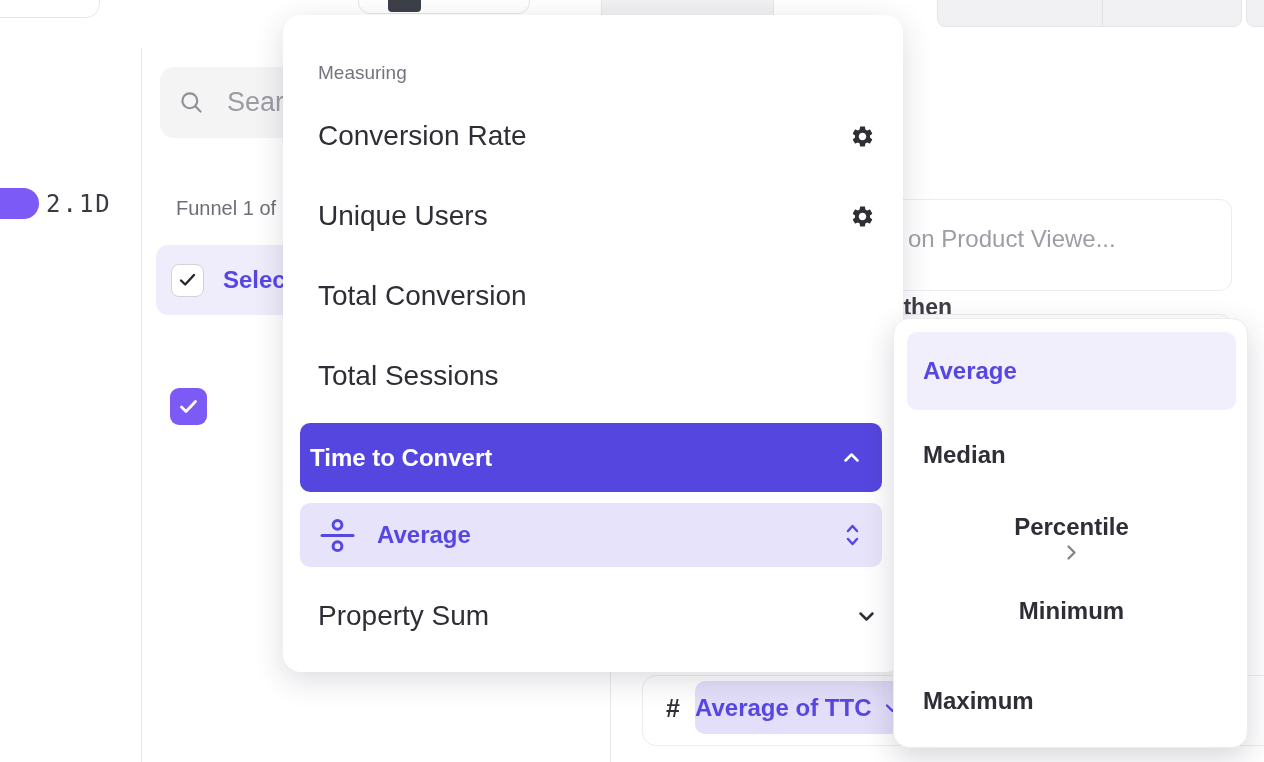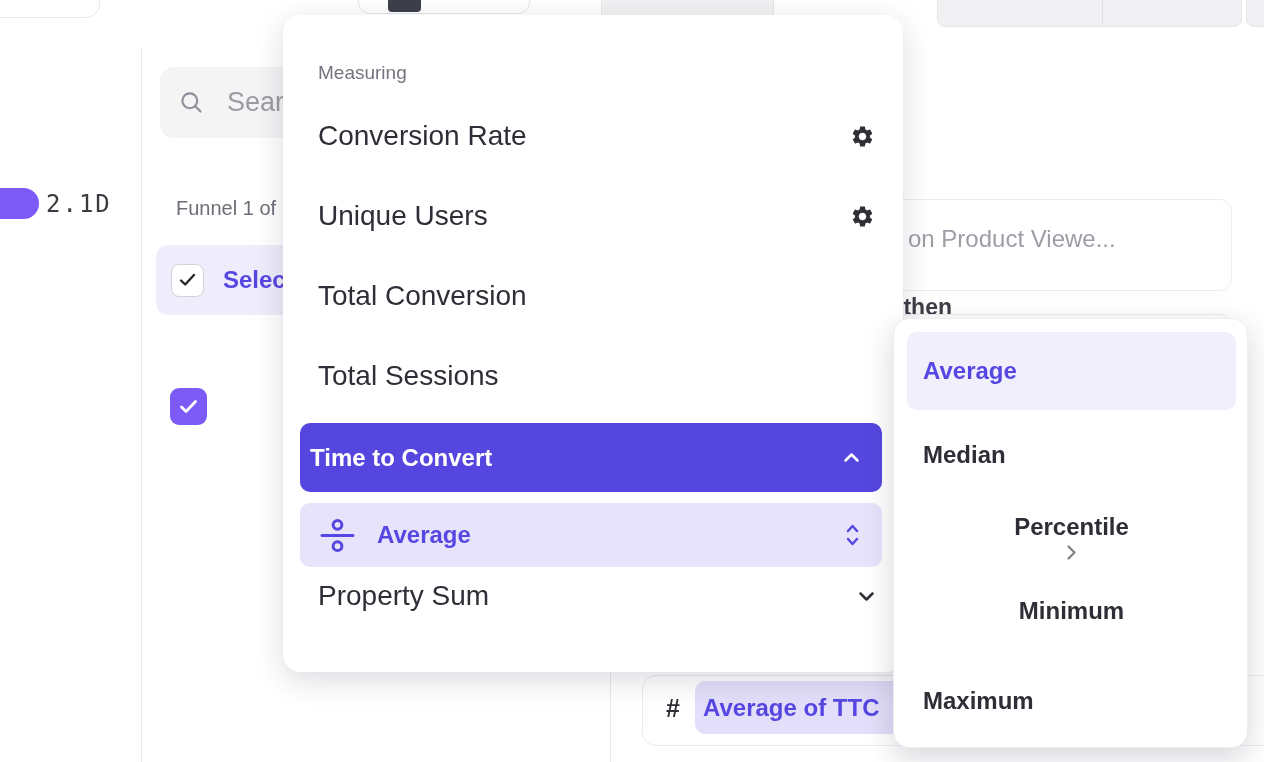--- a/index.html
+++ b/index.html
@@ -35,21 +35,21 @@
              font-weight:500;white-space:nowrap;}
 
   
   .bg-card{background:#fff;border:1px solid #ececef;border-radius:12px;box-sizing:border-box;}
   .card1-text{left:908px;top:225px;font-size:24px;font-weight:500;color:#9d9da5;white-space:nowrap;}
   .connector-text{left:883px;top:294px;font-size:23px;font-weight:700;color:#3e3e48;white-space:nowrap;}
   .metric-card{left:642px;top:675px;width:640px;height:71px;background:#fff;
                border:1px solid #ececef;border-radius:14px;box-sizing:border-box;}
   .metric-prefix{left:666px;top:694px;font-size:25px;font-weight:600;color:#2f2f36;}
   .metric-pill{left:695px;top:681px;width:216px;height:53px;background:#e3def9;border-radius:10px;
-               display:flex;align-items:center;padding-left:8px;box-sizing:border-box;gap:14px;}
+               display:flex;align-items:center;padding-left:0;box-sizing:border-box;gap:14px;}
   .metric-pill-label{font-size:24px;font-weight:600;color:#5647e2;white-space:nowrap;}
 
   
   .panel-main{left:283px;top:15px;width:620px;height:657px;background:#fff;border-radius:18px;
               box-shadow:0 8px 30px rgba(35,35,60,.16);z-index:10;}
   .menu-title{left:35px;top:47px;font-size:19px;color:#74747e;}
   .menu-row{left:0;width:620px;height:48px;display:flex;align-items:center;
             padding:0 28px 0 35px;box-sizing:border-box;}
   .menu-row .lbl{font-size:28px;font-weight:400;color:#2e2e36;white-space:nowrap;}
   .spacer{flex:1;}
@@ -186,21 +186,21 @@
       <span class="lbl">Average</span>
       <span class="spacer"></span>
       <span>
         <svg width="15" height="24" viewBox="0 0 15 24">
           <polyline points="3,8 7.5,3 12,8" stroke="#5647e2" stroke-width="2.5" fill="none" stroke-linecap="round" stroke-linejoin="round"></polyline>
           <polyline points="3,16 7.5,21 12,16" stroke="#5647e2" stroke-width="2.5" fill="none" stroke-linecap="round" stroke-linejoin="round"></polyline>
         </svg>
       </span>
     </div>
 
-    <div class="abs menu-row" style="top:557px;justify-content:center;">
+    <div class="abs menu-row" style="top:577px;justify-content:center;">
       <span class="lbl">Property Sum</span>
       <span class="spacer"></span>
       <span>
         <svg width="17" height="11" viewBox="0 0 17 11">
           <polyline points="2.5,2.5 8.5,8.5 14.5,2.5" stroke="#2e2e36" stroke-width="2.5" fill="none" stroke-linecap="round" stroke-linejoin="round"></polyline>
         </svg>
       </span>
     </div>
   </div>
 

